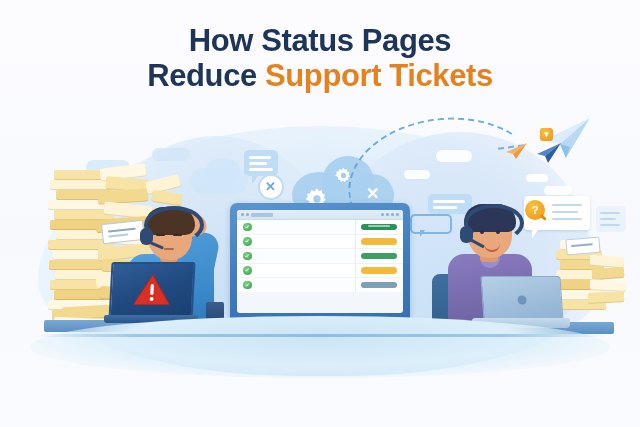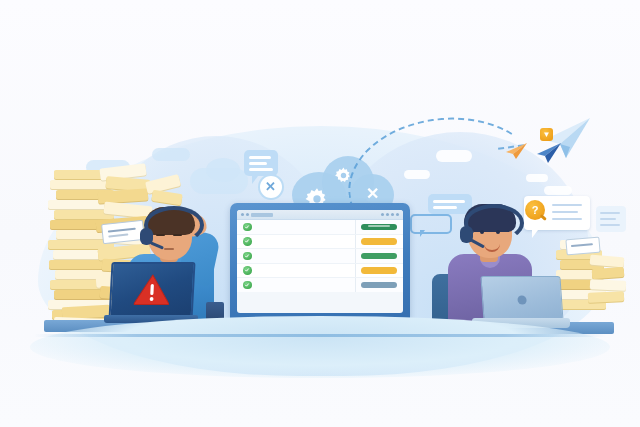--- a/index.html
+++ b/index.html
@@ -393,20 +393,22 @@
 <body>
 
 <div id="stage">
 
   <div class="bg-base"></div>
   <div class="bg-dome"></div>
   <div class="bg-dome-2"></div>
   <div class="bg-dome-3"></div>
 
   <div class="title-wrap">
+    <span class="title-line t-navy">How Status Pages</span>
+    <span class="title-line"><span class="t-navy">Reduce </span><span class="t-orange">Support Tickets</span></span>
   </div>
 
   <div class="soft-cloud" style="left:86px; top:160px; width:44px; height:15px;"></div>
   <div class="soft-cloud" style="left:152px; top:148px; width:38px; height:13px;"></div>
   <div class="cloud" style="left:436px; top:150px; width:36px; height:12px;"></div>
   <div class="cloud" style="left:404px; top:170px; width:26px; height:9px;"></div>
   <div class="cloud" style="left:544px; top:186px; width:28px; height:9px;"></div>
   <div class="cloud" style="left:526px; top:174px; width:22px; height:8px;"></div>
 
   <div class="gear-cloud">

